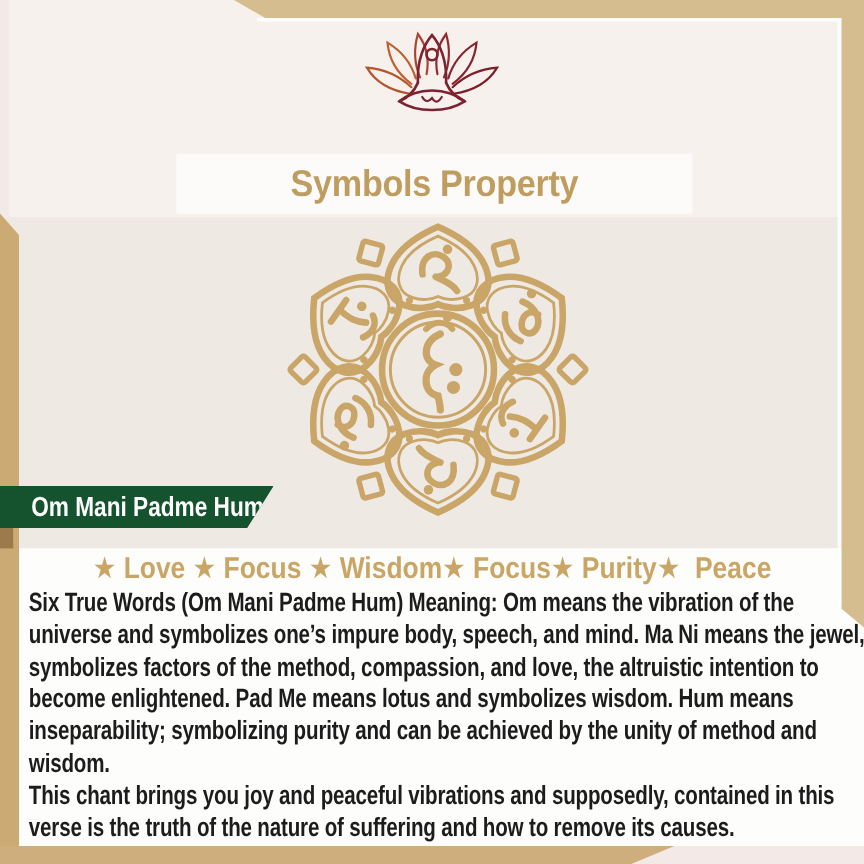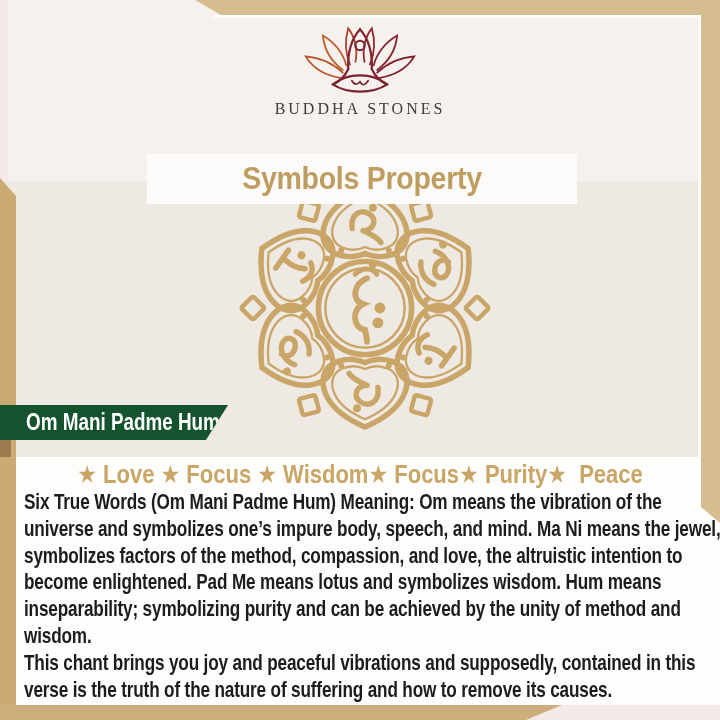--- a/index.html
+++ b/index.html
@@ -25,21 +25,21 @@
   .band-bottom{position:absolute;left:0;top:705px;width:562px;height:15px;background:#cfae7d;
     clip-path:polygon(0 0,100% 0,calc(100% - 36px) 100%,0 100%);z-index:5;}
 
   
   .logo{position:absolute;left:294px;top:22px;width:132px;height:76px;z-index:2;}
   .brand-name{position:absolute;left:0;right:0;top:100px;text-align:center;
     font-family:"Liberation Serif","DejaVu Serif",serif;font-size:16px;letter-spacing:3px;
     color:#3c3c3c;z-index:2;}
 
   
-  .heading-band{position:absolute;left:147px;top:128px;width:430px;height:50px;background:#fdfbf9;z-index:3;margin-top:26px;}
+  .heading-band{position:absolute;left:147px;top:128px;width:430px;height:50px;background:#fdfbf9;z-index:3;}
   .heading-text{width:100%;height:50px;line-height:50px;text-align:center;font-weight:bold;
     font-size:31px;color:#bf9d60;transform:scaleX(0.92);transform-origin:center top;
     letter-spacing:-0.3px;white-space:nowrap;}
 
   
   .mandala{position:absolute;left:236px;top:179px;width:258px;height:258px;z-index:1;}
 
   
   .badge{position:absolute;left:0;top:405px;width:228px;height:35px;background:#14532d;
     clip-path:polygon(0 0,100% 0,calc(100% - 22px) 100%,0 100%);z-index:5;}
@@ -83,21 +83,20 @@
     <path d="M81,47 Q89,28 83,7 Q71,23 75,44" stroke="#93282e" stroke-width="2"></path>
     <path d="M89,53 Q109,38 111,15 Q91,27 85,48" stroke="#872430" stroke-width="2"></path>
     <path d="M90,62 Q118,58 130,38 Q106,40 89,56" stroke="#7c1f2a" stroke-width="2"></path>
     <path d="M57,52 C56,31 63,16 70,8 C77,16 84,31 83,52" stroke="#7d2230" stroke-width="2.4"></path>
     <circle cx="70" cy="26" r="5.2" stroke="#7d2230" stroke-width="2.2"></circle>
     <path d="M57,52 C53,61 47,66 40,69" stroke="#7d2230" stroke-width="2.4"></path>
     <path d="M83,52 C87,61 93,66 100,69" stroke="#7d2230" stroke-width="2.4"></path>
     <path d="M40,69 C50,61 60,59 70,59 C80,59 90,61 100,69 C91,75 81,77 70,77 C59,77 49,75 40,69 Z" stroke="#7d2230" stroke-width="2.4"></path>
     <path d="M61,65 q4,7 9,1 q4,7 9,-1" stroke="#7d2230" stroke-width="2"></path>
   </svg>
-  <div class="brand-name">BUDDHA STONES</div>
 
   <div class="heading-band">
     <div class="heading-text">Symbols Property</div>
   </div>
 
   <svg class="mandala" viewBox="-130 -130 260 260" fill="none" stroke="#c9a568" stroke-linecap="round">
 
     <g>
       <path d="M0,-120 C16,-113 32,-103 39,-88 C46,-73 42,-59 28,-54 C17,-50 6,-52 0,-55 C-6,-52 -17,-50 -28,-54 C-42,-59 -46,-73 -39,-88 C-32,-103 -16,-113 0,-120 Z" stroke-width="5.5"></path>
       <path d="M0,-120 C16,-113 32,-103 39,-88 C46,-73 42,-59 28,-54 C17,-50 6,-52 0,-55 C-6,-52 -17,-50 -28,-54 C-42,-59 -46,-73 -39,-88 C-32,-103 -16,-113 0,-120 Z" transform="translate(0,-18.5) scale(0.78)" stroke-width="3"></path>

